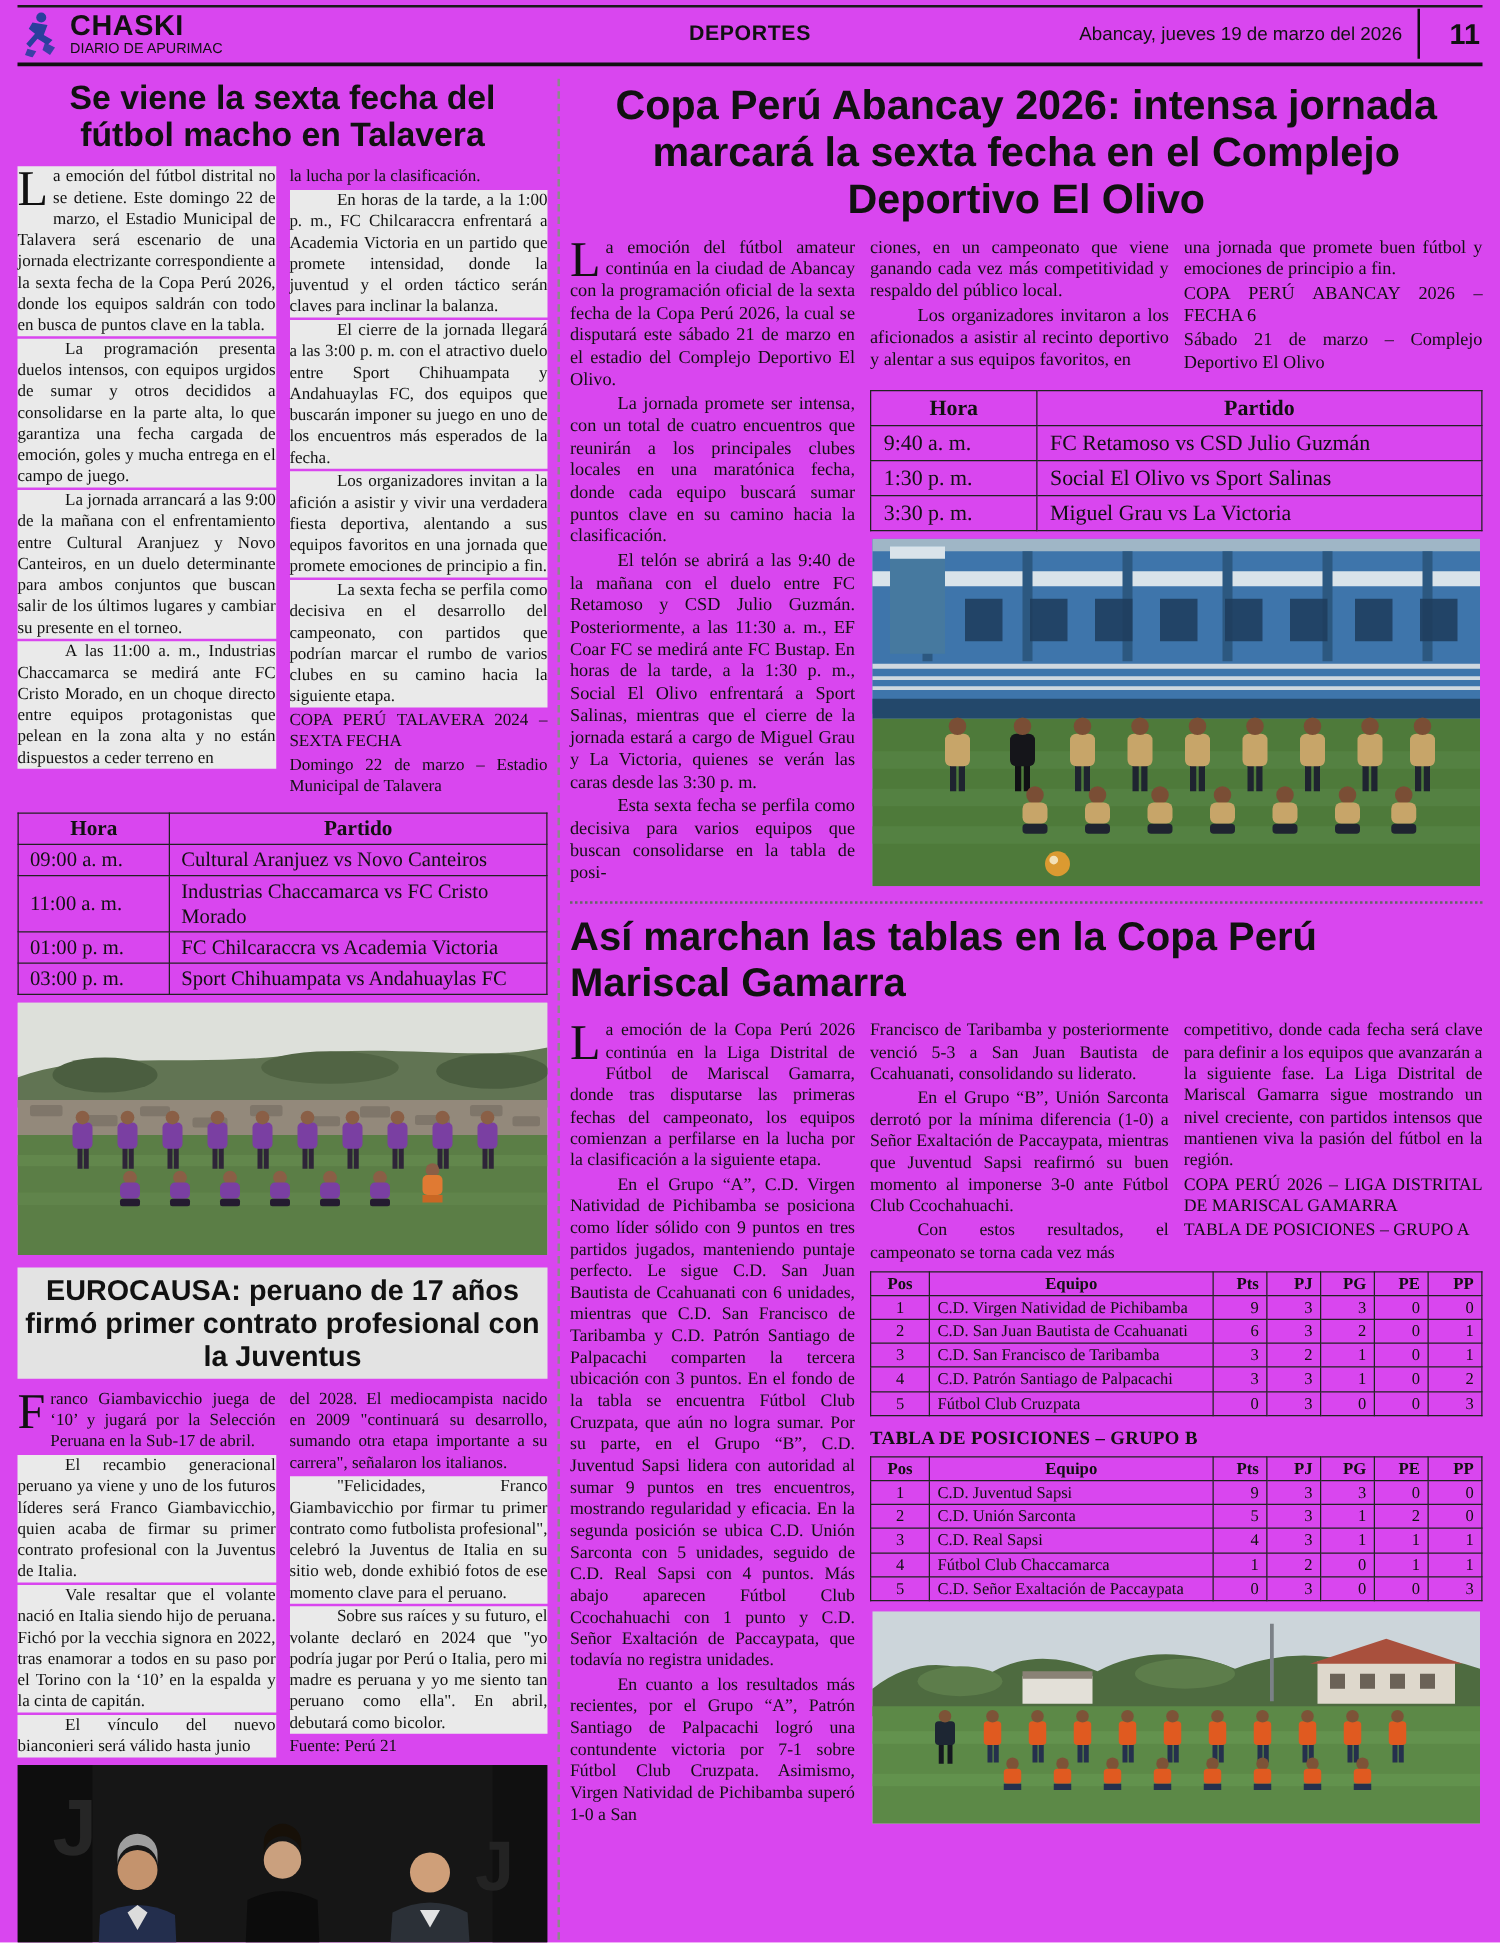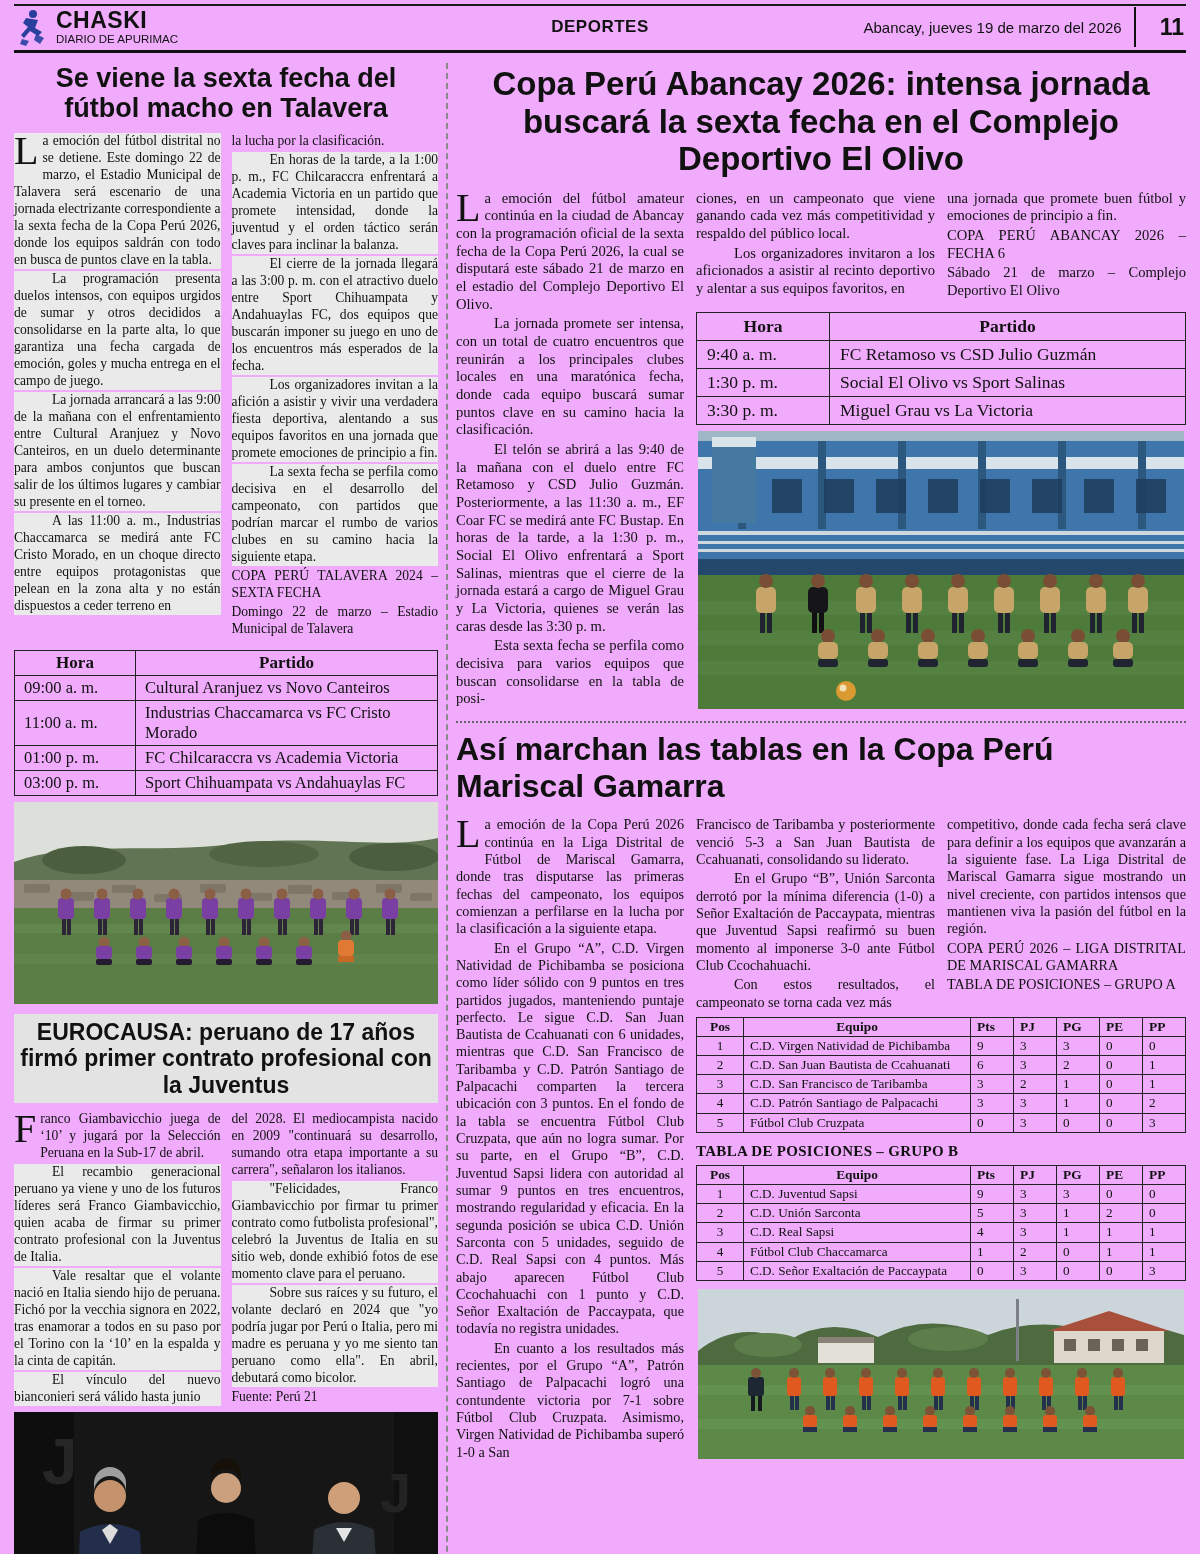--- a/index.html
+++ b/index.html
@@ -1,16 +1,16 @@
 <!DOCTYPE html>
 <html><head>
 <meta charset="utf-8">
 <style>
   html,body{margin:0;padding:0;background:#ffffff;}
-  .page{width:1200px;height:1554px;margin:0 auto;background:#f0abfc;overflow:hidden;position:relative;color:#111;}
+  .page{width:1200px;height:1554px;margin:0 auto;background:#d946ef;overflow:hidden;position:relative;color:#111;}
   .top-rule{height:2px;background:#1a1a1a;margin:4px 14px 0;}
   .masthead{display:flex;align-items:center;height:40px;margin:1px 16px 0;position:relative;}
   .brand{display:flex;align-items:center;gap:6px;}
   .brand-text{display:flex;flex-direction:column;line-height:1;}
   .brand-name{font-family:"Liberation Sans",sans-serif;font-weight:bold;font-size:23px;letter-spacing:.5px;}
   .brand-sub{font-family:"Liberation Sans",sans-serif;font-size:11.5px;margin-top:2px;}
   .section-title{position:absolute;left:50%;transform:translateX(-50%);font-family:"Liberation Sans",sans-serif;font-weight:bold;font-size:17px;letter-spacing:.5px;}
   .date-page{margin-left:auto;display:flex;align-items:center;height:100%;font-family:"Liberation Sans",sans-serif;font-size:15px;}
   .page-num{border-left:2px solid #111;margin-left:12px;padding-left:24px;font-weight:bold;font-size:23px;height:100%;display:flex;align-items:center;}
   .head-rule{height:3px;background:#111;margin:3px 14px 0;}
@@ -40,21 +40,21 @@
   .sched{margin:10px 0 6px;}
   .sched th,.sched td{border:1.5px solid #222;padding:2px 9px;font-size:16.5px;}
   .sched th{font-weight:bold;text-align:center;font-size:17px;}
   .sched .time{text-align:left;width:102px;white-space:nowrap;}
   .sched2 th,.sched2 td{font-size:17.5px;padding:3px 10px;}
   .sched2 .time{width:112px;}
   .standings{margin:4px 0 8px;font-size:13.2px;}
   .standings th,.standings td{border:1.5px solid #222;padding:1px 6px;}
   .standings th{font-weight:bold;text-align:center;font-size:13.4px;}
   .standings .c{text-align:center;width:34px;}
-  .standings .n{text-align:left;width:30px;}
+  .standings .n{text-align:right;width:30px;}
   .group-b-heading{font-family:"Liberation Serif",serif;font-weight:bold;font-size:15px;letter-spacing:.3px;margin:9px 0 5px;}
   .photo{display:block;width:100%;margin:4px 0 4px;}
   .hdivider{border-top:2px dotted #666;margin:8px 0 8px;}
 </style>
 </head>
 <body>
 
 <div class="page">
   <div class="top-rule"></div>
 
@@ -241,21 +241,21 @@
           <rect y="198" width="424" height="8" fill="#0a0a0a"></rect>
         </svg>
       </article>
     </div>
 
     <div class="vdivider"></div>
 
     <div class="col-right">
 
       <article>
-        <h1 class="hl-abancay">Copa Perú Abancay 2026: intensa jornada buscará la sexta fecha en el Complejo Deportivo El Olivo</h1>
+        <h1 class="hl-abancay">Copa Perú Abancay 2026: intensa jornada marcará la sexta fecha en el Complejo Deportivo El Olivo</h1>
         <div class="three-col right-body">
           <div class="tcol-1">
             <p><span class="dropcap">L</span><span>a emoción del fútbol amateur continúa en la ciudad de Abancay con la programación oficial de la sexta fecha de la Copa Perú 2026, la cual se disputará este sábado 21 de marzo en el estadio del Complejo Deportivo El Olivo.</span></p>
             <p class="indent">La jornada promete ser intensa, con un total de cuatro encuentros que reunirán a los principales clubes locales en una maratónica fecha, donde cada equipo buscará sumar puntos clave en su camino hacia la clasificación.</p>
             <p class="indent">El telón se abrirá a las 9:40 de la mañana con el duelo entre FC Retamoso y CSD Julio Guzmán. Posteriormente, a las 11:30 a. m., EF Coar FC se medirá ante FC Bustap. En horas de la tarde, a la 1:30 p. m., Social El Olivo enfrentará a Sport Salinas, mientras que el cierre de la jornada estará a cargo de Miguel Grau y La Victoria, quienes se verán las caras desde las 3:30 p. m.</p>
             <p class="indent">Esta sexta fecha se perfila como decisiva para varios equipos que buscan consolidarse en la tabla de posi-</p>
           </div>
           <div class="rest">
             <div class="row2">
               <div class="tcol">

